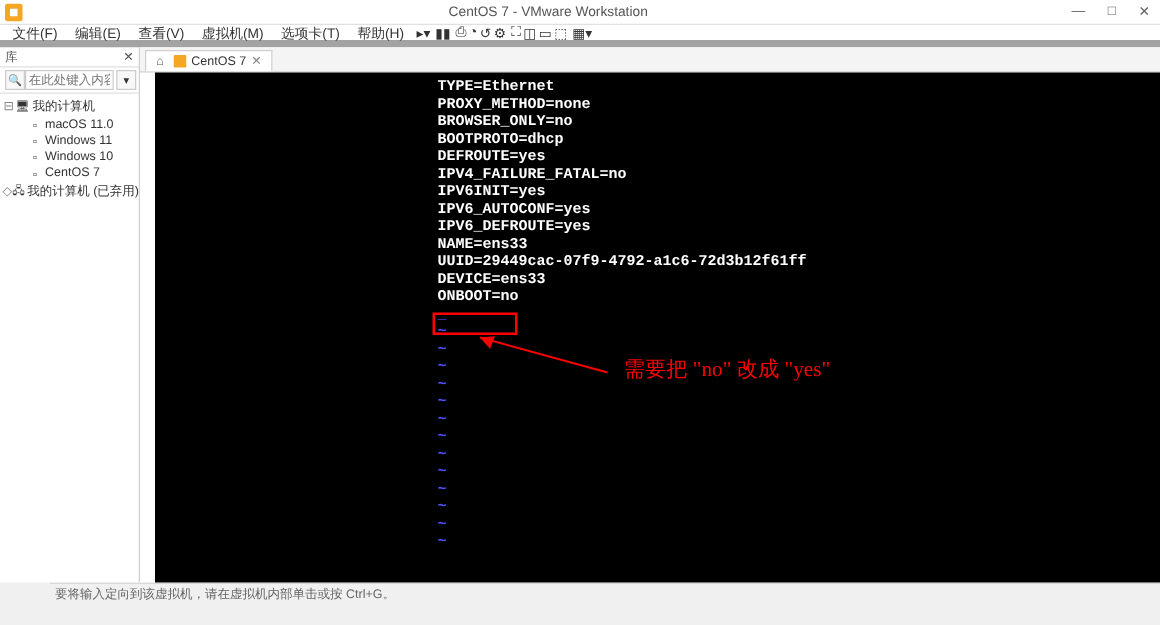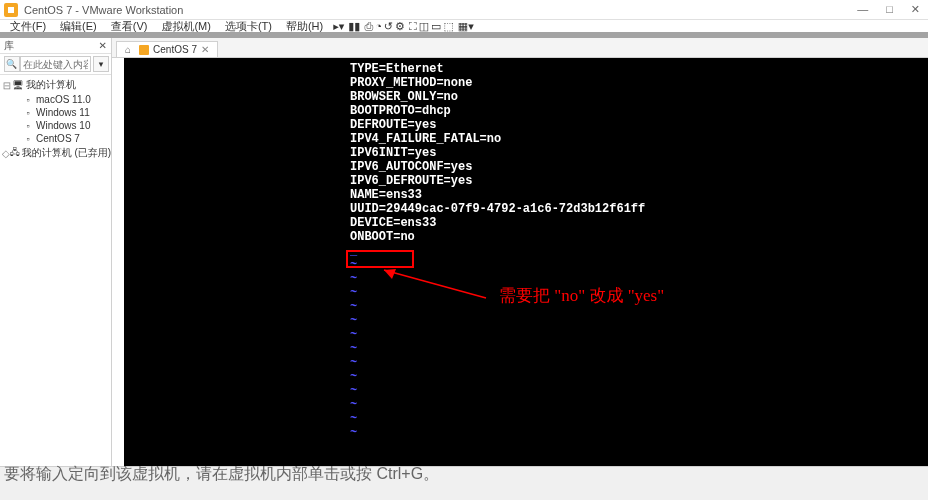--- a/index.html
+++ b/index.html
@@ -1,19 +1,19 @@
 <!DOCTYPE html>
 <html><head>
 <meta charset="utf-8">
 <style>
 * { margin:0; padding:0; box-sizing:border-box; }
 body { width:928px; height:500px; background:#f0f0f0; font-family:"Microsoft YaHei",Arial,sans-serif; font-size:11px; color:#333; overflow:hidden; position:relative; }
 .titlebar { height:20px; background:#fff; display:flex; align-items:center; padding:0 4px; border-bottom:1px solid #e0e0e0; }
 .titlebar .appicon { width:14px; height:14px; background:#f5a623; border-radius:2px; margin-right:6px; display:flex; align-items:center; justify-content:center; }
-.titlebar .title { flex:1; color:#555; }
+.titlebar .title { flex:1; color:#555;text-align:center; }
 .winctrls { display:flex; gap:10px; color:#666; }
 .winctrls span { cursor:pointer; padding:0 4px; }
 .menubar { height:18px; background:#fff; display:flex; align-items:center; padding:0 4px; gap:2px; border-bottom:6px solid #a3a3a3; }
 .menubar .mitem { padding:1px 6px; cursor:pointer; }
 .main { display:flex; height:428px; }
 .sidebar { width:112px; background:#fff; border-right:1px solid #d0d0d0; display:flex; flex-direction:column; }
 .sidehead { height:16px; display:flex; align-items:center; justify-content:space-between; padding:0 4px; border-bottom:1px solid #e0e0e0; font-size:10px; color:#555; }
 .sidehead .x { cursor:pointer; font-size:10px; }
 .searchrow { display:flex; padding:2px; border-bottom:1px solid #e0e0e0; }
 .searchrow input { flex:1; border:1px solid #ccc; font-size:10px; padding:1px 2px; height:16px; width:70px; }
@@ -28,21 +28,21 @@
 .tab { background:#fff; border:1px solid #d0d0d0; border-bottom:none; padding:2px 8px; font-size:10px; display:flex; align-items:center; gap:4px; cursor:pointer; }
 .tab .tic { width:10px; height:10px; background:#f5a623; border-radius:1px; }
 .tab .tx { cursor:pointer; color:#888; }
 .tab .home { cursor:pointer; color:#555; margin-right:4px; }
 .term { flex:1; background:#000; color:#fff; font-family:"Courier New",monospace; font-size:12px; font-weight:bold; padding:4px 0 4px 0; position:relative; overflow:hidden; line-height:14px;margin-left:12px; }
 .termline { white-space:pre; padding-left:226px; }
 .tilde { color:#5050ff; padding-left:226px; }
 .highlight-box { position:absolute; border:2px solid #ff0000; }
 .annot { position:absolute; color:#ff0000; font-family:"Microsoft YaHei"; font-size:17px; font-weight:normal; }
 .arrow { position:absolute; }
-.statusbar { height:16px; background:#f0f0f0; border-top:1px solid #d0d0d0; font-size:16px; color:#666; padding:0 4px; display:flex; align-items:center; }
+.statusbar { height:16px; background:#f0f0f0; border-top:1px solid #d0d0d0; font-size:10px; color:#666; padding:0 4px; display:flex; align-items:center;margin-left:40px; }
 </style>
 </head>
 <body>
 
 <div class="titlebar">
   <span class="appicon">
       <svg width="10" height="10">
         <rect width="10" height="10" fill="#f5a623"></rect>
         <rect x="2" y="2" width="6" height="6" fill="#fff"></rect>
       </svg>

